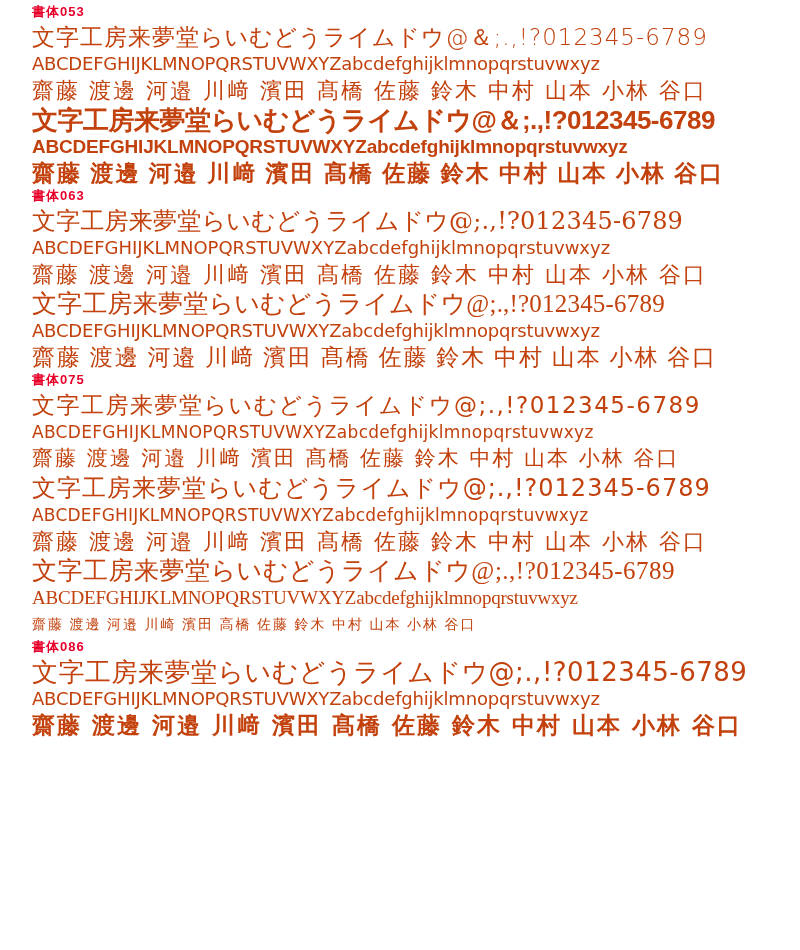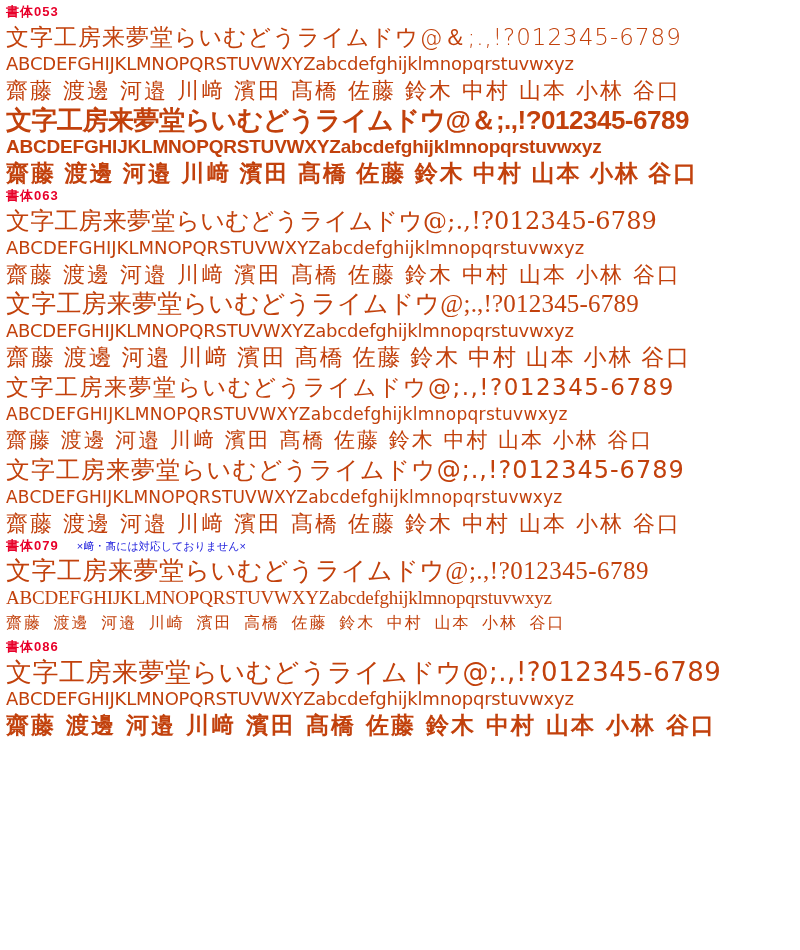--- a/index.html
+++ b/index.html
@@ -17,20 +17,21 @@
   .sheet {
     width: 800px;
     height: 950px;
     position: relative;
     box-sizing: border-box;
     padding: 4px 0 0 0;
   }
   .specimen {
     padding: 0 0 0 6px;
     box-sizing: border-box;
+    margin-left: 26px;
   }
   .spec-head {
     display: flex;
     align-items: baseline;
     gap: 18px;
     height: 18px;
   }
   .spec-code {
     color: #e8002a;
     font-size: 13px;
@@ -87,21 +88,21 @@
   .s-075 .line-kana  { font-family: "DejaVu Sans", sans-serif; font-size: 23px; letter-spacing: 1.5px; }
   .s-075 .line-latin { font-family: "DejaVu Sans", sans-serif; font-size: 17px; letter-spacing: 0.3px; }
   .s-075 .line-kanji { font-family: "DejaVu Sans", sans-serif; font-size: 21px; letter-spacing: 2px; }
 
   .s-076 .line-kana  { font-family: "DejaVu Sans", sans-serif; font-size: 24px; letter-spacing: 1px; }
   .s-076 .line-latin { font-family: "DejaVu Sans", sans-serif; font-size: 17px; letter-spacing: 0.2px; }
   .s-076 .line-kanji { font-family: "DejaVu Sans", sans-serif; font-size: 22px; letter-spacing: 2px; }
 
   .s-079 .line-kana  { font-family: "Liberation Serif", serif; font-size: 25px; letter-spacing: 0.5px; }
   .s-079 .line-latin { font-family: "Liberation Serif", serif; font-size: 19px; }
-  .s-079 .line-kanji { font-family: Liberation Mono, monospace; font-size: 16px; }
+  .s-079 .line-kanji { font-family: Liberation Serif, serif; font-size: 14px; }
 
   .s-086 .line-kana  { font-family: "DejaVu Sans", sans-serif; font-size: 26px; letter-spacing: 0.5px; }
   .s-086 .line-latin { font-family: "DejaVu Sans", sans-serif; font-size: 18px; }
   .s-086 .line-kanji { font-family: "DejaVu Sans", sans-serif; font-weight: bold; font-size: 23px; }
 </style>
 </head>
 <body>
 
 <div class="sheet">
 
@@ -131,36 +132,36 @@
     <div class="line line-kanji">齋藤 渡邊 河邉 川﨑 濱田 髙橋 佐藤 鈴木 中村 山本 小林 谷口</div>
   </div>
 
   <div class="specimen s-069">
     <div class="line line-kana">文字工房来夢堂らいむどうライムドウ@;.,!?012345-6789</div>
     <div class="line line-latin">ABCDEFGHIJKLMNOPQRSTUVWXYZabcdefghijklmnopqrstuvwxyz</div>
     <div class="line line-kanji">齋藤 渡邊 河邉 川﨑 濱田 髙橋 佐藤 鈴木 中村 山本 小林 谷口</div>
   </div>
 
   <div class="specimen s-075">
+    <div class="spec-head">
+      <span class="spec-code">書体075</span>
+
+    </div>
     <div class="line line-kana">文字工房来夢堂らいむどうライムドウ@;.,!?012345-6789</div>
     <div class="line line-latin">ABCDEFGHIJKLMNOPQRSTUVWXYZabcdefghijklmnopqrstuvwxyz</div>
     <div class="line line-kanji">齋藤 渡邊 河邉 川﨑 濱田 髙橋 佐藤 鈴木 中村 山本 小林 谷口</div>
   </div>
 
   <div class="specimen s-076">
     <div class="line line-kana">文字工房来夢堂らいむどうライムドウ@;.,!?012345-6789</div>
     <div class="line line-latin">ABCDEFGHIJKLMNOPQRSTUVWXYZabcdefghijklmnopqrstuvwxyz</div>
     <div class="line line-kanji">齋藤 渡邊 河邉 川﨑 濱田 髙橋 佐藤 鈴木 中村 山本 小林 谷口</div>
   </div>
 
   <div class="specimen s-079">
-    <div class="spec-head">
-      <span class="spec-code">書体079</span>
-      <span class="spec-note">×﨑・髙には対応しておりません×</span>
-    </div>
     <div class="line line-kana">文字工房来夢堂らいむどうライムドウ@;.,!?012345-6789</div>
     <div class="line line-latin">ABCDEFGHIJKLMNOPQRSTUVWXYZabcdefghijklmnopqrstuvwxyz</div>
     <div class="line line-kanji">齋藤 渡邊 河邉 川崎 濱田 高橋 佐藤 鈴木 中村 山本 小林 谷口</div>
   </div>
 
   <div class="specimen s-086">
     <div class="spec-head">
       <span class="spec-code">書体086</span>
 
     </div>

